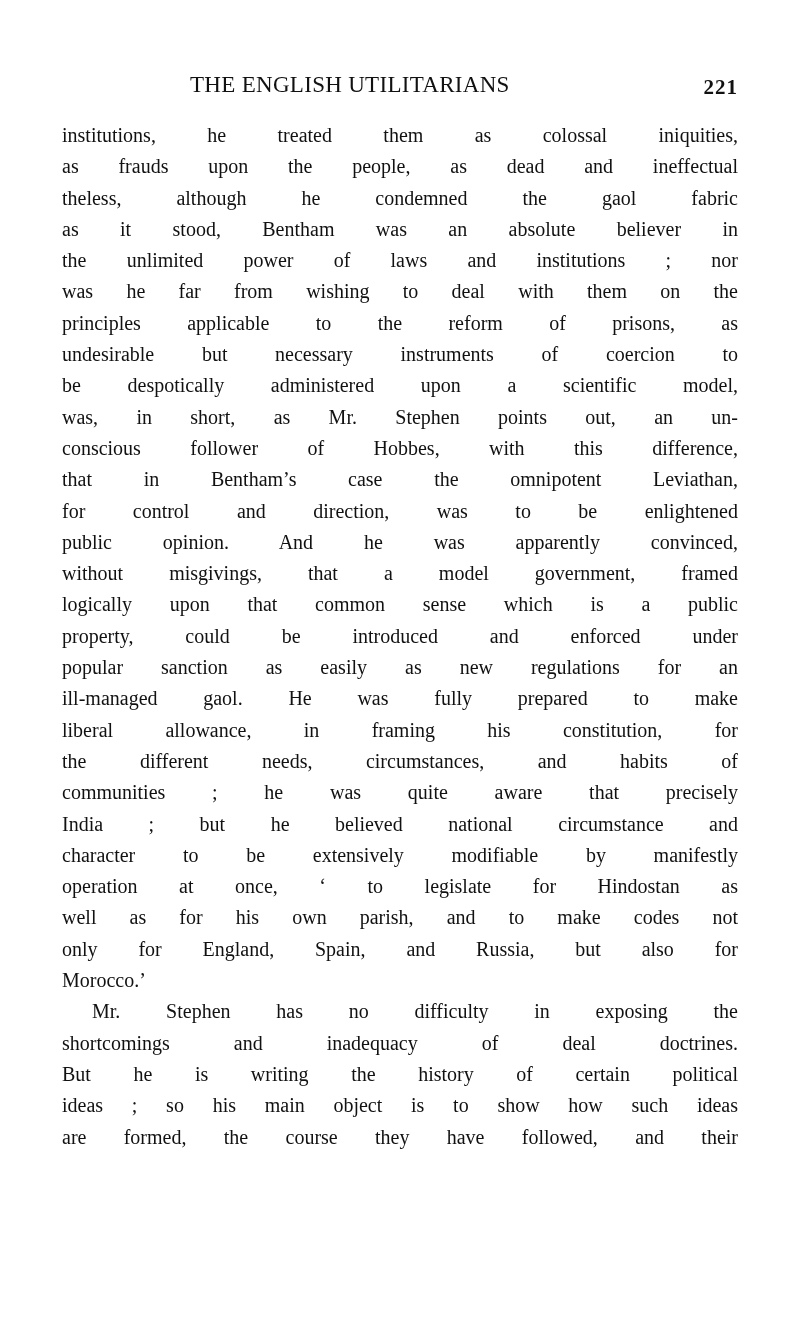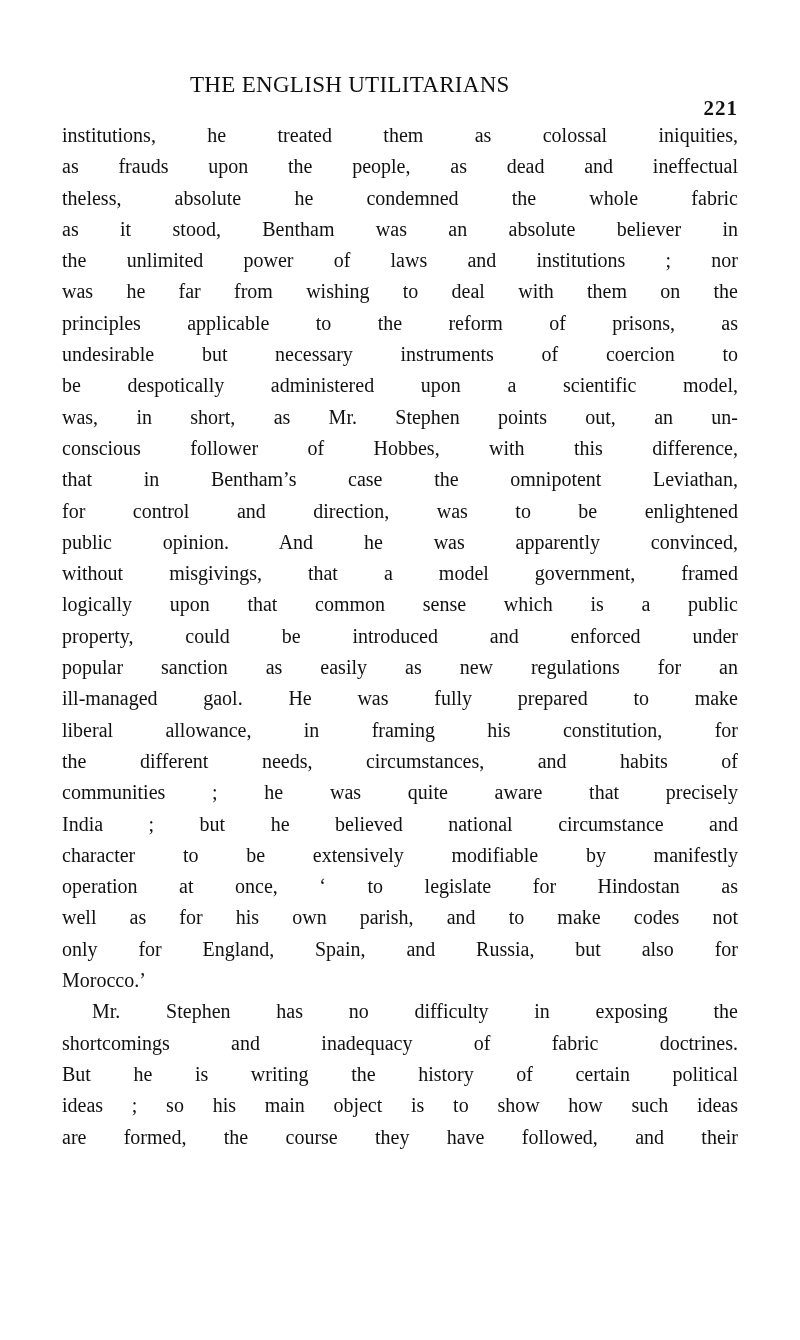--- a/index.html
+++ b/index.html
@@ -35,21 +35,20 @@
       top: 0;
       letter-spacing: 0.3px;
     }
     .page-number {
       position: absolute;
       right: 0;
       top: 2px;
       font-size: 21px;
       font-weight: bold;
       letter-spacing: 1px;
-      margin-top: 21px;
     }
     .body-text {
       position: absolute;
       top: 108px;
       left: 62px;
       width: 676px;
     }
     .line {
       display: block;
       height: 31.3px;
@@ -73,21 +72,21 @@
 <div class="page">
   <div class="running-head">
     <span class="running-title">THE ENGLISH UTILITARIANS</span>
     <span class="page-number">221</span>
   </div>
 
   <div class="body-text">
     <div id="para-0">
         <span class="line">institutions, he treated them as colossal iniquities,</span>
         <span class="line">as frauds upon the people, as dead and ineffectual</span>
-        <span class="line">theless, absolute he condemned the whole fabric</span>
+        <span class="line">theless, although he condemned the gaol fabric</span>
         <span class="line">as it stood, Bentham was an absolute believer in</span>
         <span class="line">the unlimited power of laws and institutions ;  nor</span>
         <span class="line">was he far from wishing to deal with them on the</span>
         <span class="line">principles applicable to the reform of prisons, as</span>
         <span class="line">undesirable but necessary instruments of coercion to</span>
         <span class="line">be despotically administered upon a scientific model,</span>
         <span class="line">was, in short, as Mr. Stephen points out, an un-</span>
         <span class="line">conscious follower of Hobbes, with this difference,</span>
         <span class="line">that in Bentham’s case the omnipotent Leviathan,</span>
         <span class="line">for control and direction, was to be enlightened</span>
@@ -102,19 +101,19 @@
         <span class="line">communities ;  he was quite aware that precisely</span>
         <span class="line">India ;  but he believed national circumstance and</span>
         <span class="line">character to be extensively modifiable by manifestly</span>
         <span class="line">operation at once, ‘ to legislate for Hindostan as</span>
         <span class="line">well as for his own parish, and to make codes not</span>
         <span class="line">only for England, Spain, and Russia, but also for</span>
         <span class="line last">Morocco.’</span>
       </div>
     <div id="para-1">
         <span class="line indent">Mr. Stephen has no difficulty in exposing the</span>
-        <span class="line">shortcomings and inadequacy of fabric doctrines.</span>
+        <span class="line">shortcomings and inadequacy of deal doctrines.</span>
         <span class="line">But he is writing the history of certain political</span>
         <span class="line">ideas ;  so his main object is to show how such ideas</span>
         <span class="line">are formed, the course they have followed, and their</span>
       </div>
   </div>
 </div>
 
 </body></html>

